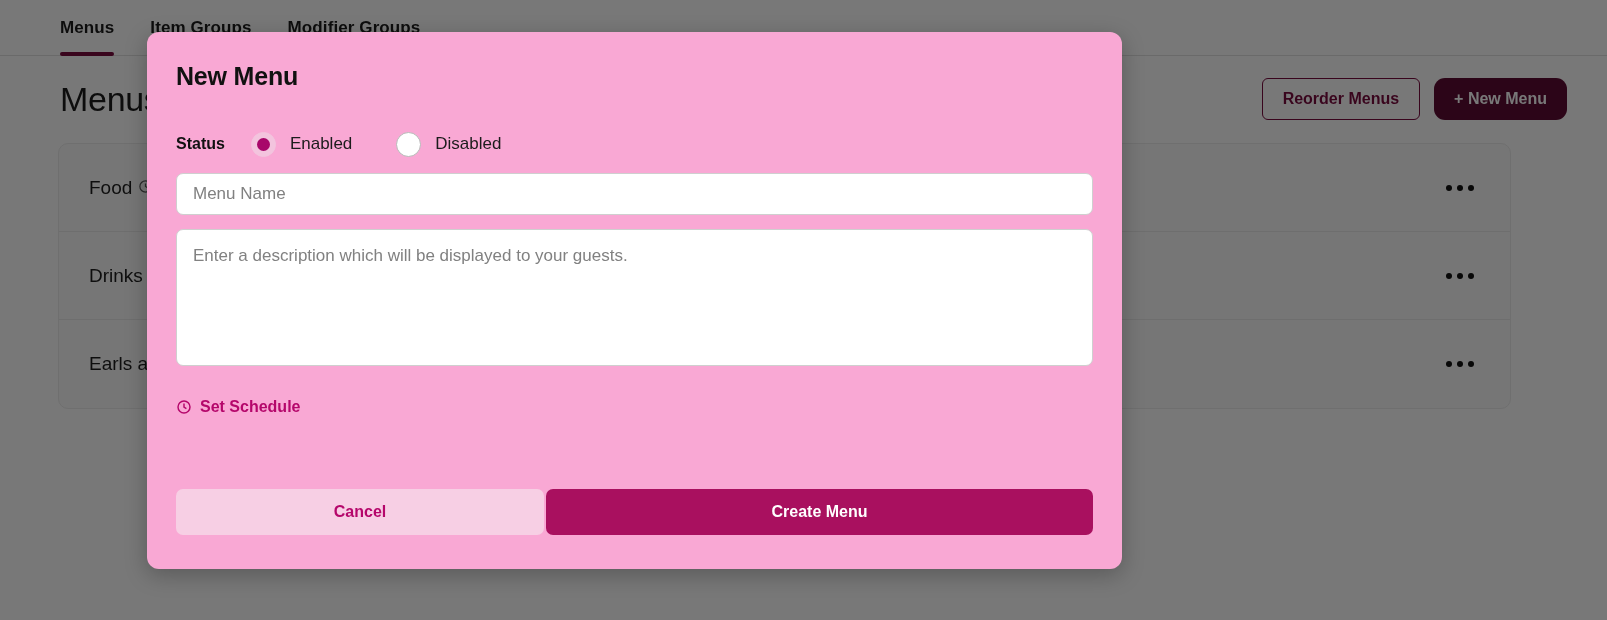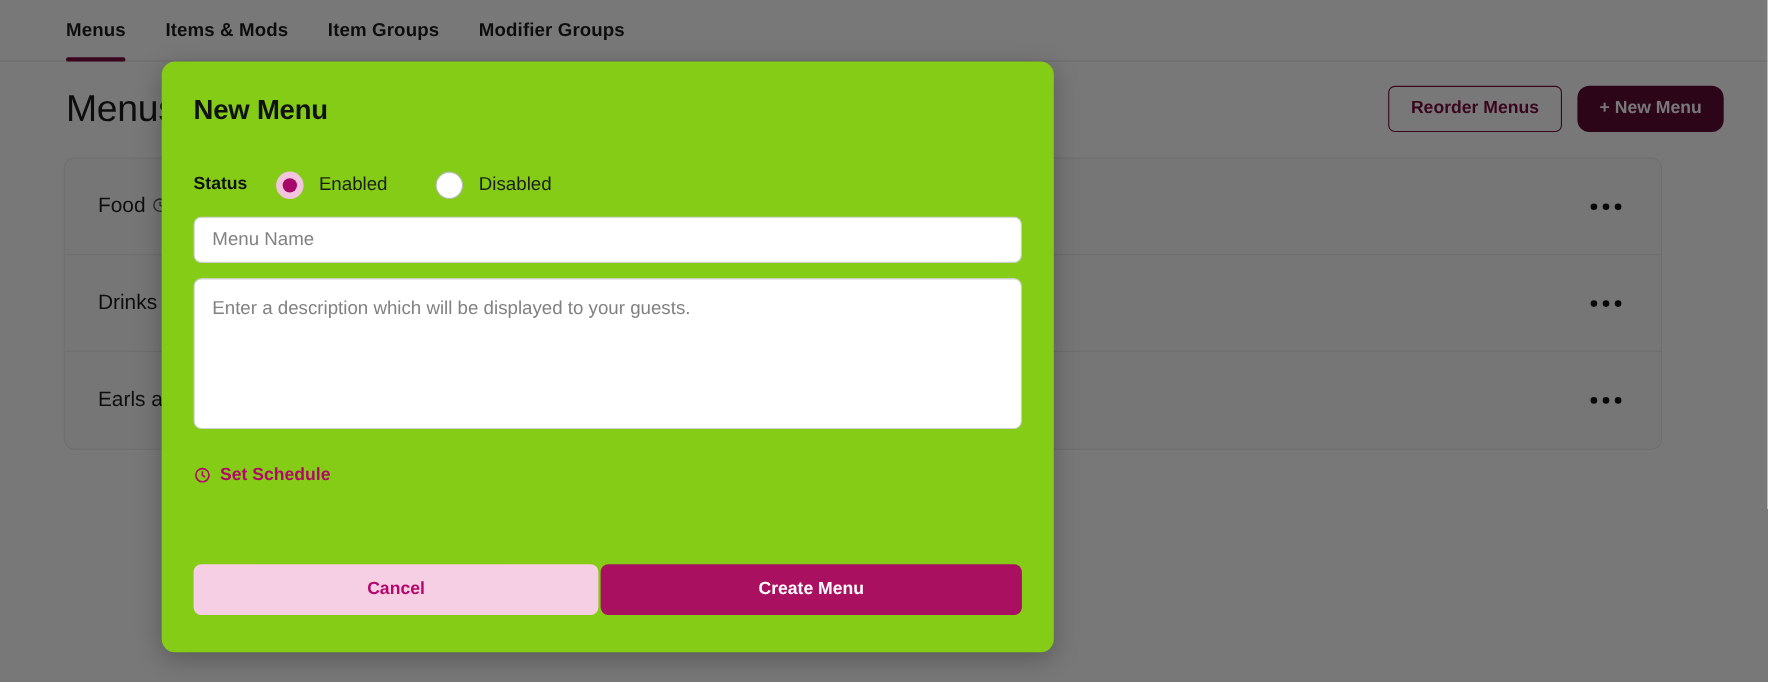--- a/index.html
+++ b/index.html
@@ -156,24 +156,24 @@
     position: absolute;
     inset: 0;
     background: rgba(0,0,0,0.53);
     z-index: 10;
   }
 
   
   .modal {
     position: absolute;
     left: 147px;
-    top: 56px;
-    width: 811px;
+    top: 32px;
+    width: 975px;
     height: 537px;
-    background: #84cc16;
+    background: #f9a8d4;
     border-radius: 12px;
     z-index: 20;
     padding: 30px 29px 0 29px;
     box-shadow: 0 6px 22px rgba(0,0,0,.25);
   }
 
   .modal-title {
     font-size: 25px;
     font-weight: 700;
     color: #111111;
@@ -298,23 +298,20 @@
 </head>
 <body>
 
 <div id="app">
 
   <div class="page">
 
     <div class="tabbar">
       <div class="tab active">
         <span>Menus</span>
-      </div>
-      <div class="tab">
-        <span>Items &amp; Mods</span>
       </div>
       <div class="tab">
         <span>Item Groups</span>
       </div>
       <div class="tab">
         <span>Modifier Groups</span>
       </div>
     </div>
 
     <div class="page-head">

